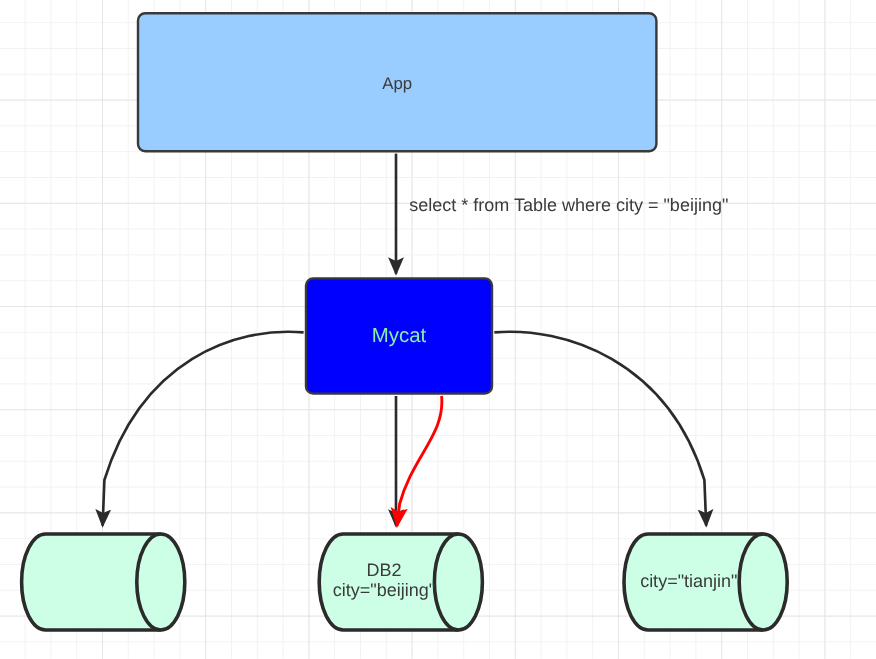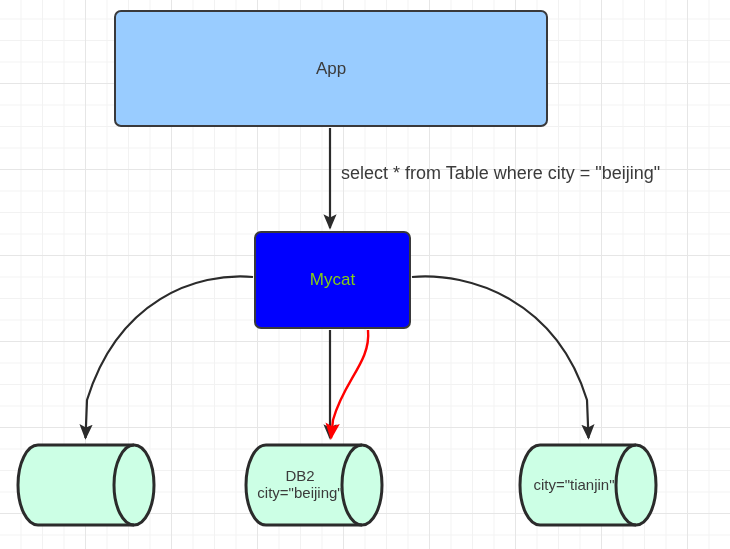--- a/index.html
+++ b/index.html
@@ -48,31 +48,31 @@
   }
   .app-box {
     left: 114px;
     top: 10px;
     width: 434px;
     height: 117px;
     background: #99CCFF;
     border: 2px solid #39393b;
     border-radius: 7px;
     color: #3b3b3b;
-    font-size: 17px;
+    font-size: 14px;
   }
   .mycat-box {
     left: 254px;
     top: 231px;
     width: 157px;
     height: 98px;
     background: #0000FF;
     border: 2px solid #39393b;
     border-radius: 7px;
-    color: #84cc16;
+    color: #86efac;
     font-size: 17px;
   }
   .db-cyl {
     width: 140px;
     height: 84px;
     top: 443px;
     background: transparent;
     border: none;
   }
   .db-cyl .cyl-svg {
@@ -86,28 +86,28 @@
     position: relative;
     z-index: 2;
     width: 112px;
     margin-right: 28px;
     line-height: 1.12;
     color: #3b3b3b;
     font-size: 15px;
     word-break: break-all;
   }
   .db1 { left: 16px; }
-  .db2 { left: 244px; }
+  .db2 { left: 264px; }
   .db3 { left: 518px; }
   .edge-label {
     position: absolute;
     left: 341px;
     top: 163px;
     color: #3b3b3b;
-    font-size: 18px;
+    font-size: 15px;
     white-space: nowrap;
   }
 </style>
 </head>
 <body>
 
 <div id="canvas">
 
   <svg id="edges" viewBox="0 0 730 549">
     <defs>

